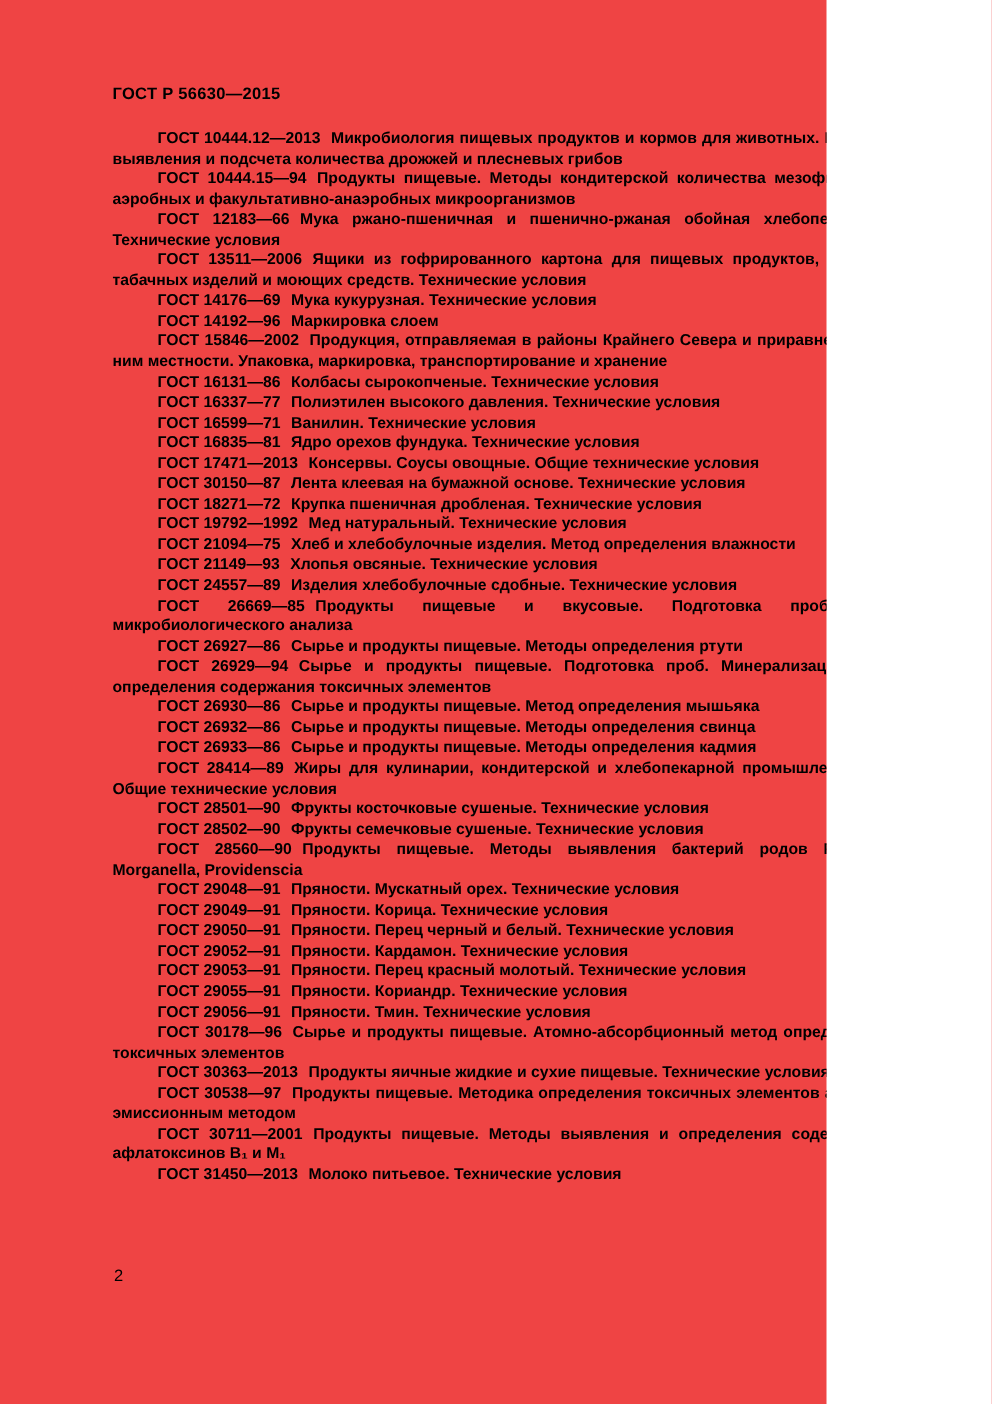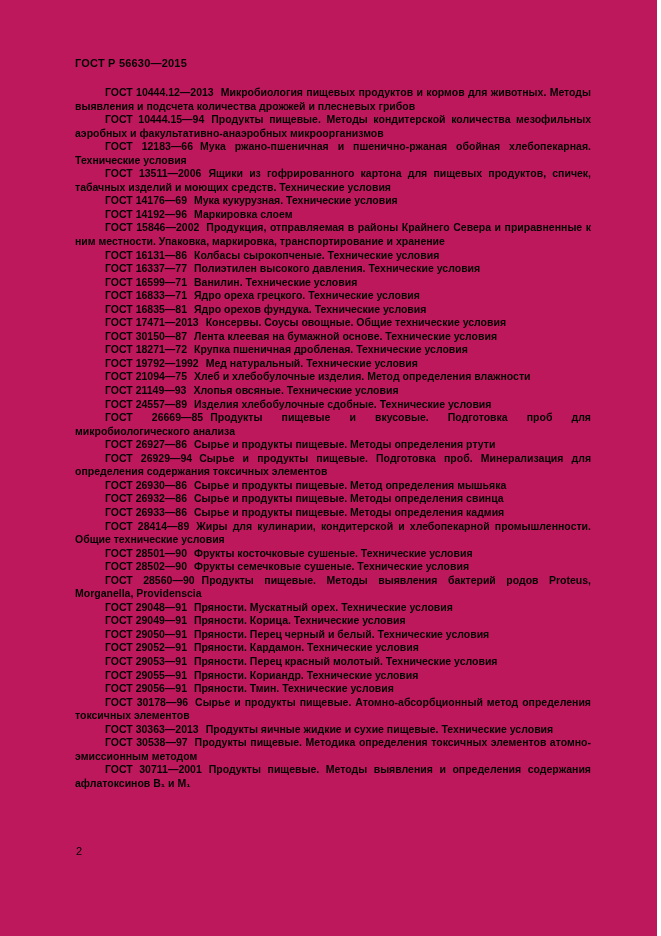--- a/index.html
+++ b/index.html
@@ -2,23 +2,23 @@
 <html lang="ru"><head>
 <meta charset="utf-8">
 <style>
   html, body {
     margin: 0;
     padding: 0;
     background: #ffffff;
   }
   .page {
     position: relative;
-    width: 657px;
+    width: 551px;
     height: 936px;
-    background: #be185d;
+    background: #ef4444;
     color: #000000;
     font-family: "Liberation Sans", sans-serif;
     overflow: hidden;
     box-sizing: border-box;
   }
   .doc-header {
     position: absolute;
     top: 57px;
     left: 75px;
     font-size: 11px;
@@ -61,21 +61,20 @@
       <p class="entry"><span class="num">ГОСТ 10444.12—2013</span><span class="title">Микробиология пищевых продуктов и кормов для животных. Методы выявления и подсчета количества дрожжей и плесневых грибов</span></p>
       <p class="entry"><span class="num">ГОСТ 10444.15—94</span><span class="title">Продукты пищевые. Методы кондитерской количества мезофильных аэробных и факультативно-анаэробных микроорганизмов</span></p>
       <p class="entry"><span class="num">ГОСТ 12183—66</span><span class="title">Мука ржано-пшеничная и пшенично-ржаная обойная хлебопекарная. Технические условия</span></p>
       <p class="entry"><span class="num">ГОСТ 13511—2006</span><span class="title">Ящики из гофрированного картона для пищевых продуктов, спичек, табачных изделий и моющих средств. Технические условия</span></p>
       <p class="entry"><span class="num">ГОСТ 14176—69</span><span class="title">Мука кукурузная. Технические условия</span></p>
       <p class="entry"><span class="num">ГОСТ 14192—96</span><span class="title">Маркировка слоем</span></p>
       <p class="entry"><span class="num">ГОСТ 15846—2002</span><span class="title">Продукция, отправляемая в районы Крайнего Севера и приравненные к ним местности. Упаковка, маркировка, транспортирование и хранение</span></p>
       <p class="entry"><span class="num">ГОСТ 16131—86</span><span class="title">Колбасы сырокопченые. Технические условия</span></p>
       <p class="entry"><span class="num">ГОСТ 16337—77</span><span class="title">Полиэтилен высокого давления. Технические условия</span></p>
       <p class="entry"><span class="num">ГОСТ 16599—71</span><span class="title">Ванилин. Технические условия</span></p>
-      <p class="entry"><span class="num">ГОСТ 16833—71</span><span class="title">Ядро ореха грецкого. Технические условия</span></p>
       <p class="entry"><span class="num">ГОСТ 16835—81</span><span class="title">Ядро орехов фундука. Технические условия</span></p>
       <p class="entry"><span class="num">ГОСТ 17471—2013</span><span class="title">Консервы. Соусы овощные. Общие технические условия</span></p>
       <p class="entry"><span class="num">ГОСТ 30150—87</span><span class="title">Лента клеевая на бумажной основе. Технические условия</span></p>
       <p class="entry"><span class="num">ГОСТ 18271—72</span><span class="title">Крупка пшеничная дробленая. Технические условия</span></p>
       <p class="entry"><span class="num">ГОСТ 19792—1992</span><span class="title">Мед натуральный. Технические условия</span></p>
       <p class="entry"><span class="num">ГОСТ 21094—75</span><span class="title">Хлеб и хлебобулочные изделия. Метод определения влажности</span></p>
       <p class="entry"><span class="num">ГОСТ 21149—93</span><span class="title">Хлопья овсяные. Технические условия</span></p>
       <p class="entry"><span class="num">ГОСТ 24557—89</span><span class="title">Изделия хлебобулочные сдобные. Технические условия</span></p>
       <p class="entry"><span class="num">ГОСТ 26669—85</span><span class="title">Продукты пищевые и вкусовые. Подготовка проб для микробиологического анализа</span></p>
       <p class="entry"><span class="num">ГОСТ 26927—86</span><span class="title">Сырье и продукты пищевые. Методы определения ртути</span></p>
@@ -91,17 +90,18 @@
       <p class="entry"><span class="num">ГОСТ 29049—91</span><span class="title">Пряности. Корица. Технические условия</span></p>
       <p class="entry"><span class="num">ГОСТ 29050—91</span><span class="title">Пряности. Перец черный и белый. Технические условия</span></p>
       <p class="entry"><span class="num">ГОСТ 29052—91</span><span class="title">Пряности. Кардамон. Технические условия</span></p>
       <p class="entry"><span class="num">ГОСТ 29053—91</span><span class="title">Пряности. Перец красный молотый. Технические условия</span></p>
       <p class="entry"><span class="num">ГОСТ 29055—91</span><span class="title">Пряности. Кориандр. Технические условия</span></p>
       <p class="entry"><span class="num">ГОСТ 29056—91</span><span class="title">Пряности. Тмин. Технические условия</span></p>
       <p class="entry"><span class="num">ГОСТ 30178—96</span><span class="title">Сырье и продукты пищевые. Атомно-абсорбционный метод определения токсичных элементов</span></p>
       <p class="entry"><span class="num">ГОСТ 30363—2013</span><span class="title">Продукты яичные жидкие и сухие пищевые. Технические условия</span></p>
       <p class="entry"><span class="num">ГОСТ 30538—97</span><span class="title">Продукты пищевые. Методика определения токсичных элементов атомно-эмиссионным методом</span></p>
       <p class="entry"><span class="num">ГОСТ 30711—2001</span><span class="title">Продукты пищевые. Методы выявления и определения содержания афлатоксинов В₁ и М₁</span></p>
+      <p class="entry"><span class="num">ГОСТ 31450—2013</span><span class="title">Молоко питьевое. Технические условия</span></p>
     </div>
 
   <div class="page-number">2</div>
 
 </div>
 
 </body></html>

